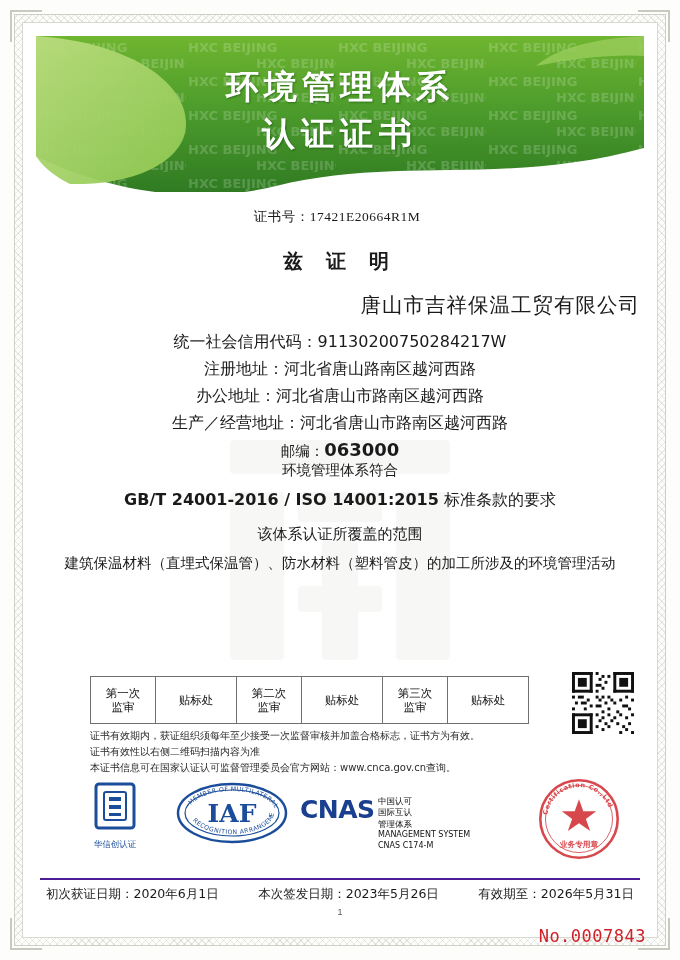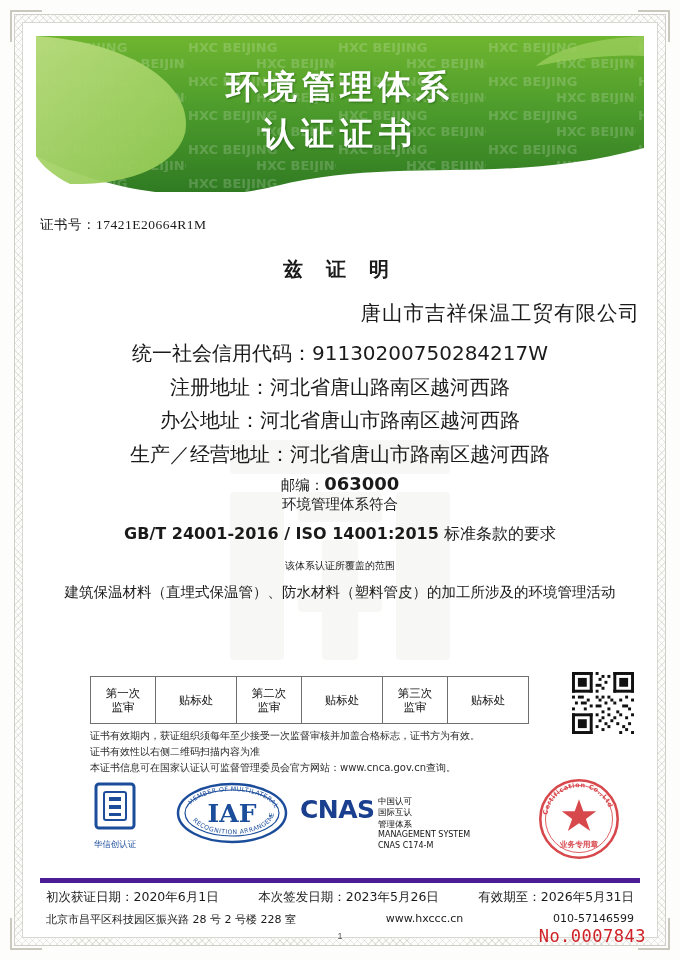--- a/index.html
+++ b/index.html
@@ -94,47 +94,47 @@
 
   
   .content {
     position: absolute;
     left: 40px;
     top: 200px;
     width: 600px;
     z-index: 2;
   }
   .cert-no {
-    text-align: left;
+    text-align: center;
     font-size: 13.5px;
     font-family: "Liberation Serif", serif;
     letter-spacing: 0.5px;
     padding-right: 6px;
-    margin-top: 16px;
+    margin-top: 8px;
   }
   .hereby {
     text-align: center;
     font-size: 20px;
     font-weight: bold;
     letter-spacing: 8px;
     margin-top: 22px;
     font-family: "DejaVu Sans", sans-serif;
   }
   .company {
     text-align: right;
     font-size: 20.5px;
     font-weight: normal;
     letter-spacing: 1px;
     margin-top: 16px;
     font-family: "DejaVu Sans", sans-serif;
   }
   .info-lines {
     margin-top: 10px;
     text-align: center;
-    font-size: 20px;
+    font-size: 16px;
     line-height: 1.68;
     font-family: "DejaVu Sans", sans-serif;
   }
   .info-lines .row { white-space: nowrap; }
   .info-lines .lbl { }
   .info-lines .val { }
   .zip-row {
     text-align: center;
     font-size: 14.5px;
     margin-top: 2px;
@@ -150,21 +150,21 @@
   .standard {
     text-align: center;
     margin-top: 10px;
     font-size: 16px;
     font-family: "DejaVu Sans", sans-serif;
   }
   .standard b { font-weight: bold; }
   .scope-label {
     text-align: center;
     margin-top: 14px;
-    font-size: 10px;
+    font-size: 15px;
     font-family: "DejaVu Sans", sans-serif;
   }
   .scope-text {
     text-align: center;
     margin-top: 10px;
     font-size: 14.5px;
     font-family: "DejaVu Sans", sans-serif;
   }
 
   
@@ -257,21 +257,21 @@
 
   
   .footer {
     position: absolute;
     left: 40px;
     top: 878px;
     width: 600px;
     z-index: 2;
   }
   .footer-line {
-    border-top: 5px solid #4c1d95;
+    border-top: 2px solid #4c1d95;
     padding-top: 6px;
   }
   .dates {
     display: flex;
     justify-content: space-between;
     font-size: 12.5px;
     font-family: "DejaVu Sans", sans-serif;
     padding: 0 6px;
   }
   .addr {
@@ -555,24 +555,19 @@
         <div>
           <span>初次获证日期：</span><span>2020年6月1日</span>
         </div>
         <div>
           <span>本次签发日期：</span><span>2023年5月26日</span>
         </div>
         <div>
           <span>有效期至：</span><span>2026年5月31日</span>
         </div>
       </div>
-      <div class="addr">
-        <span>北京市昌平区科技园区振兴路 28 号 2 号楼 228 室</span>
-        <span>www.hxccc.cn</span>
-        <span>010-57146599</span>
-      </div>
       <div class="page-num">1</div>
     </div>
   </div>
 
   <div class="serial">No.0007843</div>
 
 </div>
 
 </body></html>

